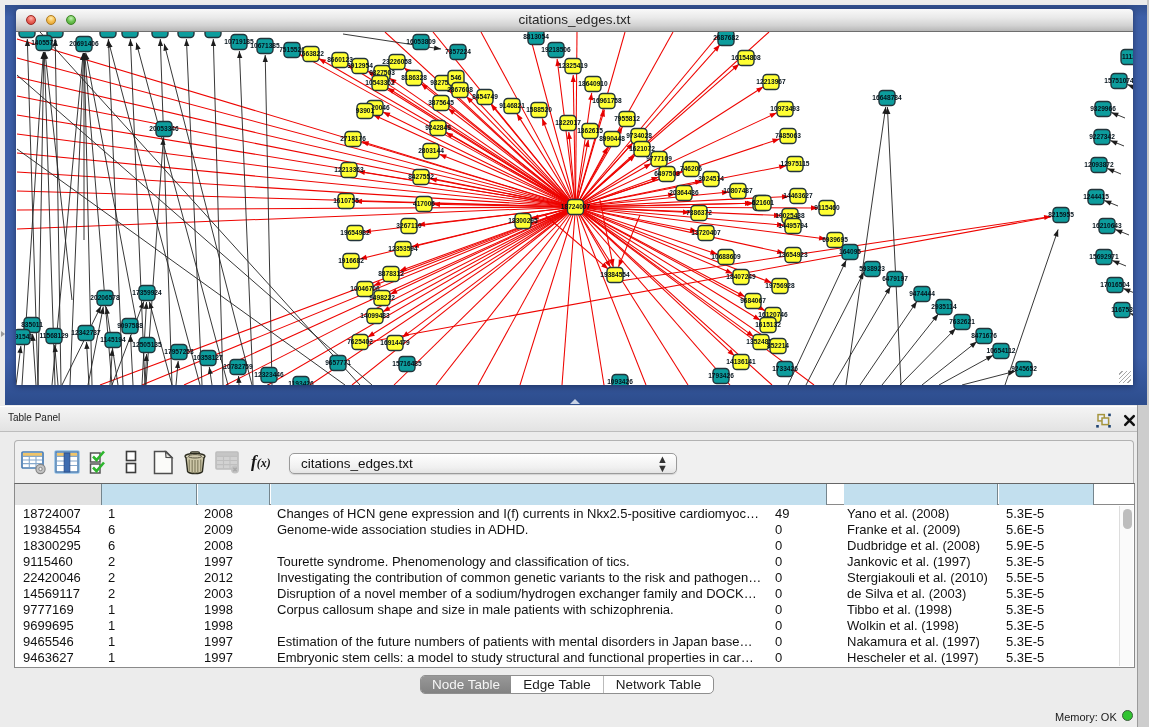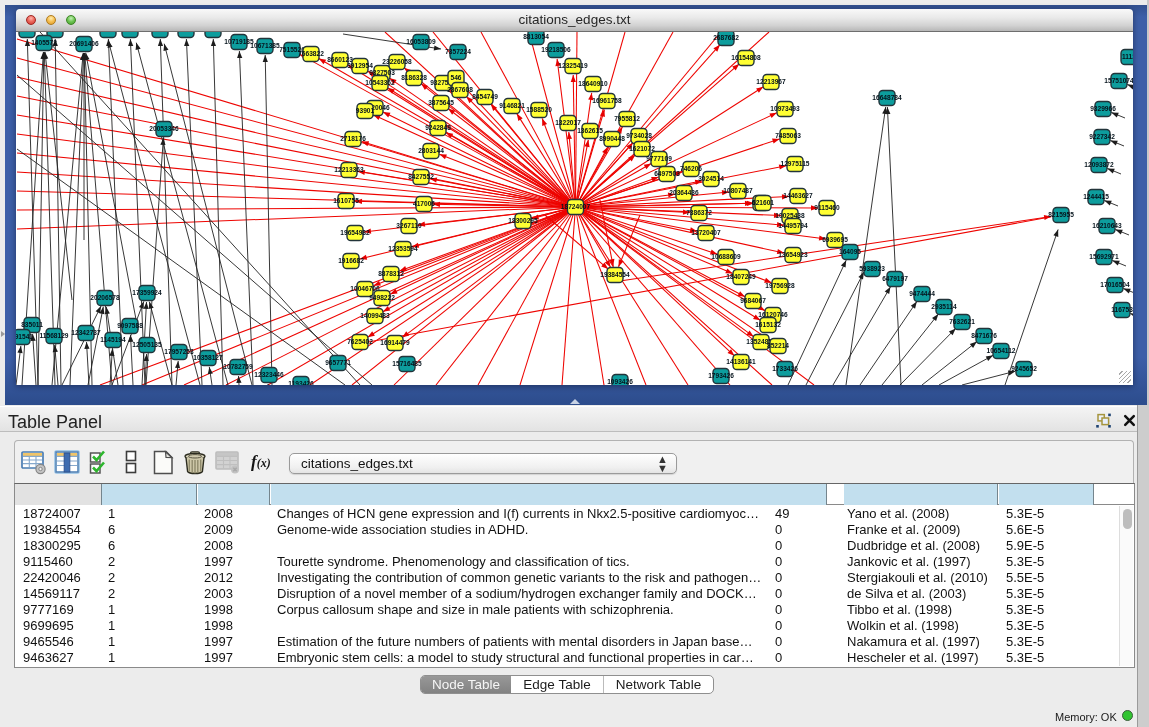--- a/index.html
+++ b/index.html
@@ -15,21 +15,21 @@
   border-bottom:1px solid #6e6e6e;}
 .titlebar .t {position:absolute;left:0;right:0;top:3px;text-align:center;font-size:13.5px;color:#262626}
 .tl {position:absolute;top:6px;width:10px;height:10px;border-radius:50%}
 .tl.r {left:10px;background:radial-gradient(circle at 50% 30%,#ffb3ad 0,#ec6b60 45%,#d0342c 100%);border:1px solid #a02622}
 .tl.y {left:30px;background:radial-gradient(circle at 50% 30%,#ffeEB0 0,#f5bd4f 50%,#dd9a28 100%);border:1px solid #b07c1e}
 .tl.g {left:50px;background:radial-gradient(circle at 50% 30%,#c3f0b6 0,#6cc351 50%,#47a02e 100%);border:1px solid #3d8526}
 .canvas {position:absolute;left:0;top:23px;width:1117px;height:353px;background:#fff;overflow:hidden}
 .tp {position:absolute;left:0;top:405px;width:1137px;height:322px;background:#ececec}
 .tphead {position:absolute;left:0;top:1px;width:100%;height:26px;
   background:linear-gradient(180deg,#f4f4f4,#e3e3e3);border-bottom:1px solid #bdbdbd;border-top:1px solid #fff}
-.tphead .t {position:absolute;left:8px;top:5px;font-size:18px;color:#222}
+.tphead .t {position:absolute;left:8px;top:5px;font-size:10px;color:#222}
 .closex {position:absolute;right:1px;top:7px}
 .floaticon {position:absolute;right:26px;top:6px;width:15px;height:15px}
 .container {position:absolute;left:14px;top:35px;width:1120px;height:226px;background:#f0f0f0;
   border:1px solid #b2b2b2;border-radius:4px 4px 0 0;border-bottom:none}
 .toolbar {position:absolute;left:0;top:0;width:100%;height:44px}
 .icon {position:absolute;top:9px}
 .combo {position:absolute;left:274px;top:12px;width:388px;height:21px;border:1px solid #9a9a9a;border-radius:5px;
   background:linear-gradient(180deg,#ffffff,#f0f0f0 70%,#e4e4e4);box-shadow:0 1px 1px rgba(0,0,0,.12)}
 .combo .t {position:absolute;left:11px;top:2px;font-size:13.5px;color:#111}
 .combo .ar {position:absolute;right:8px;top:1px;font-size:11px;color:#333;line-height:9px}

